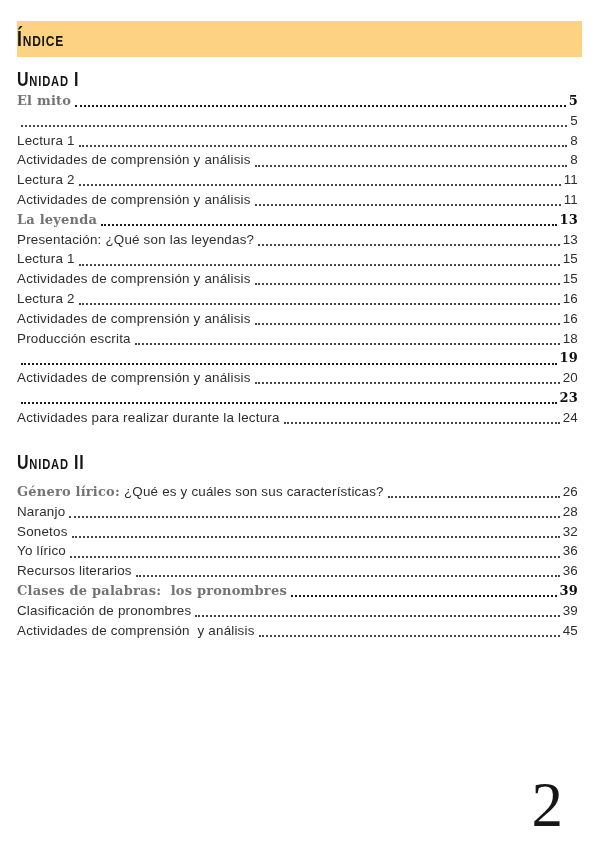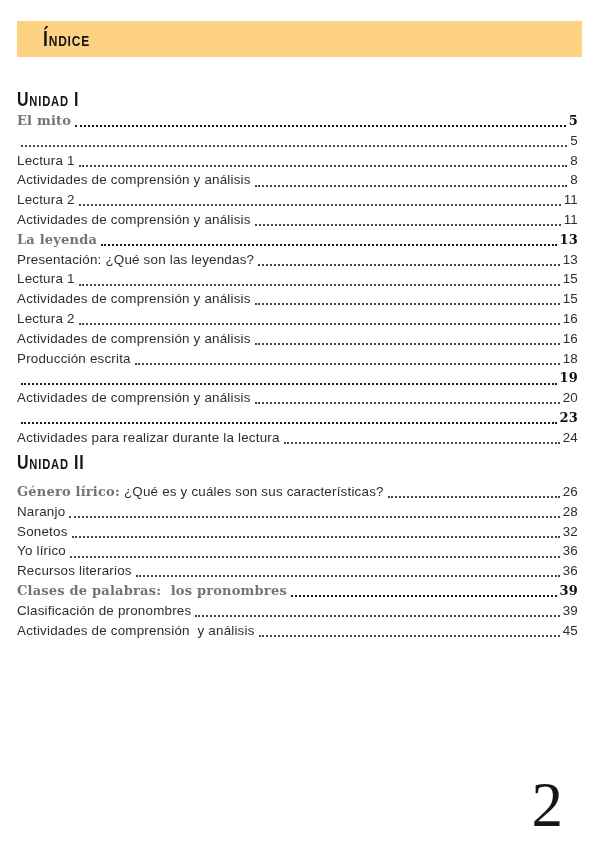--- a/index.html
+++ b/index.html
@@ -14,42 +14,42 @@
 
   
   .band {
     position: absolute;
     left: 17px;
     top: 21px;
     width: 565px;
     height: 36px;
     display: flex;
     align-items: center;
-    padding-left: 26px;
+    padding-left: 0;
     box-sizing: border-box;
   }
   .hand {
     font-family: "Liberation Sans", sans-serif;
     font-weight: 700;
     font-variant: small-caps;
     letter-spacing: 1px;
     color: #161616;
     transform: scaleX(0.8);
     transform-origin: left center;
     white-space: nowrap;
   }
   .band .hand { font-size: 22px; }
 
   
   .section {
     position: absolute;
     left: 17px;
     width: 561px;
   }
-  .section:nth-child(1) { top: 88px; }
+  .section:nth-child(1) { top: 68px; }
   .section:nth-child(2) { top: 451px; }
   .section .heading {
     font-size: 20px;
     height: 22px;
     line-height: 22px;
     display: block;
   }
   .section:nth-child(1) .entries { margin-top: 1px; }
   .section:nth-child(2) .entries { margin-top: 9px; }
 

